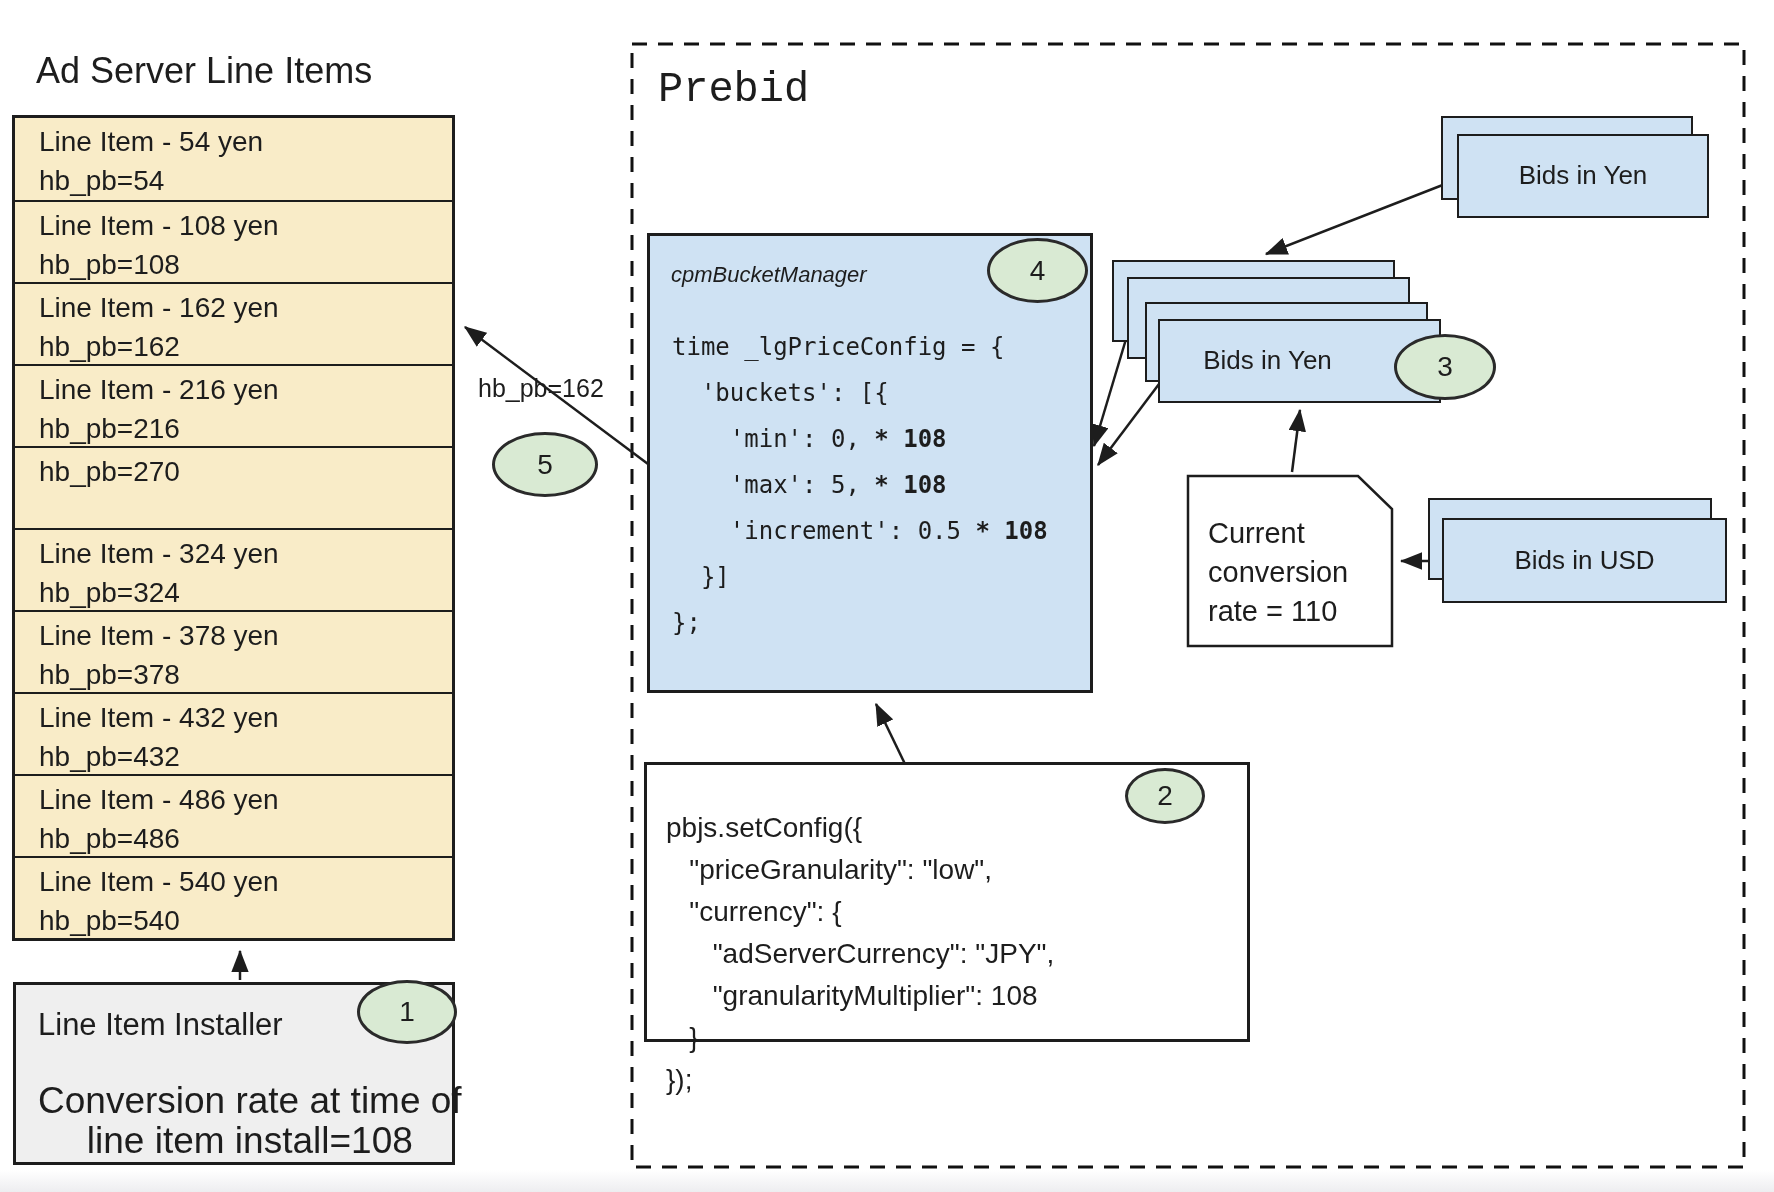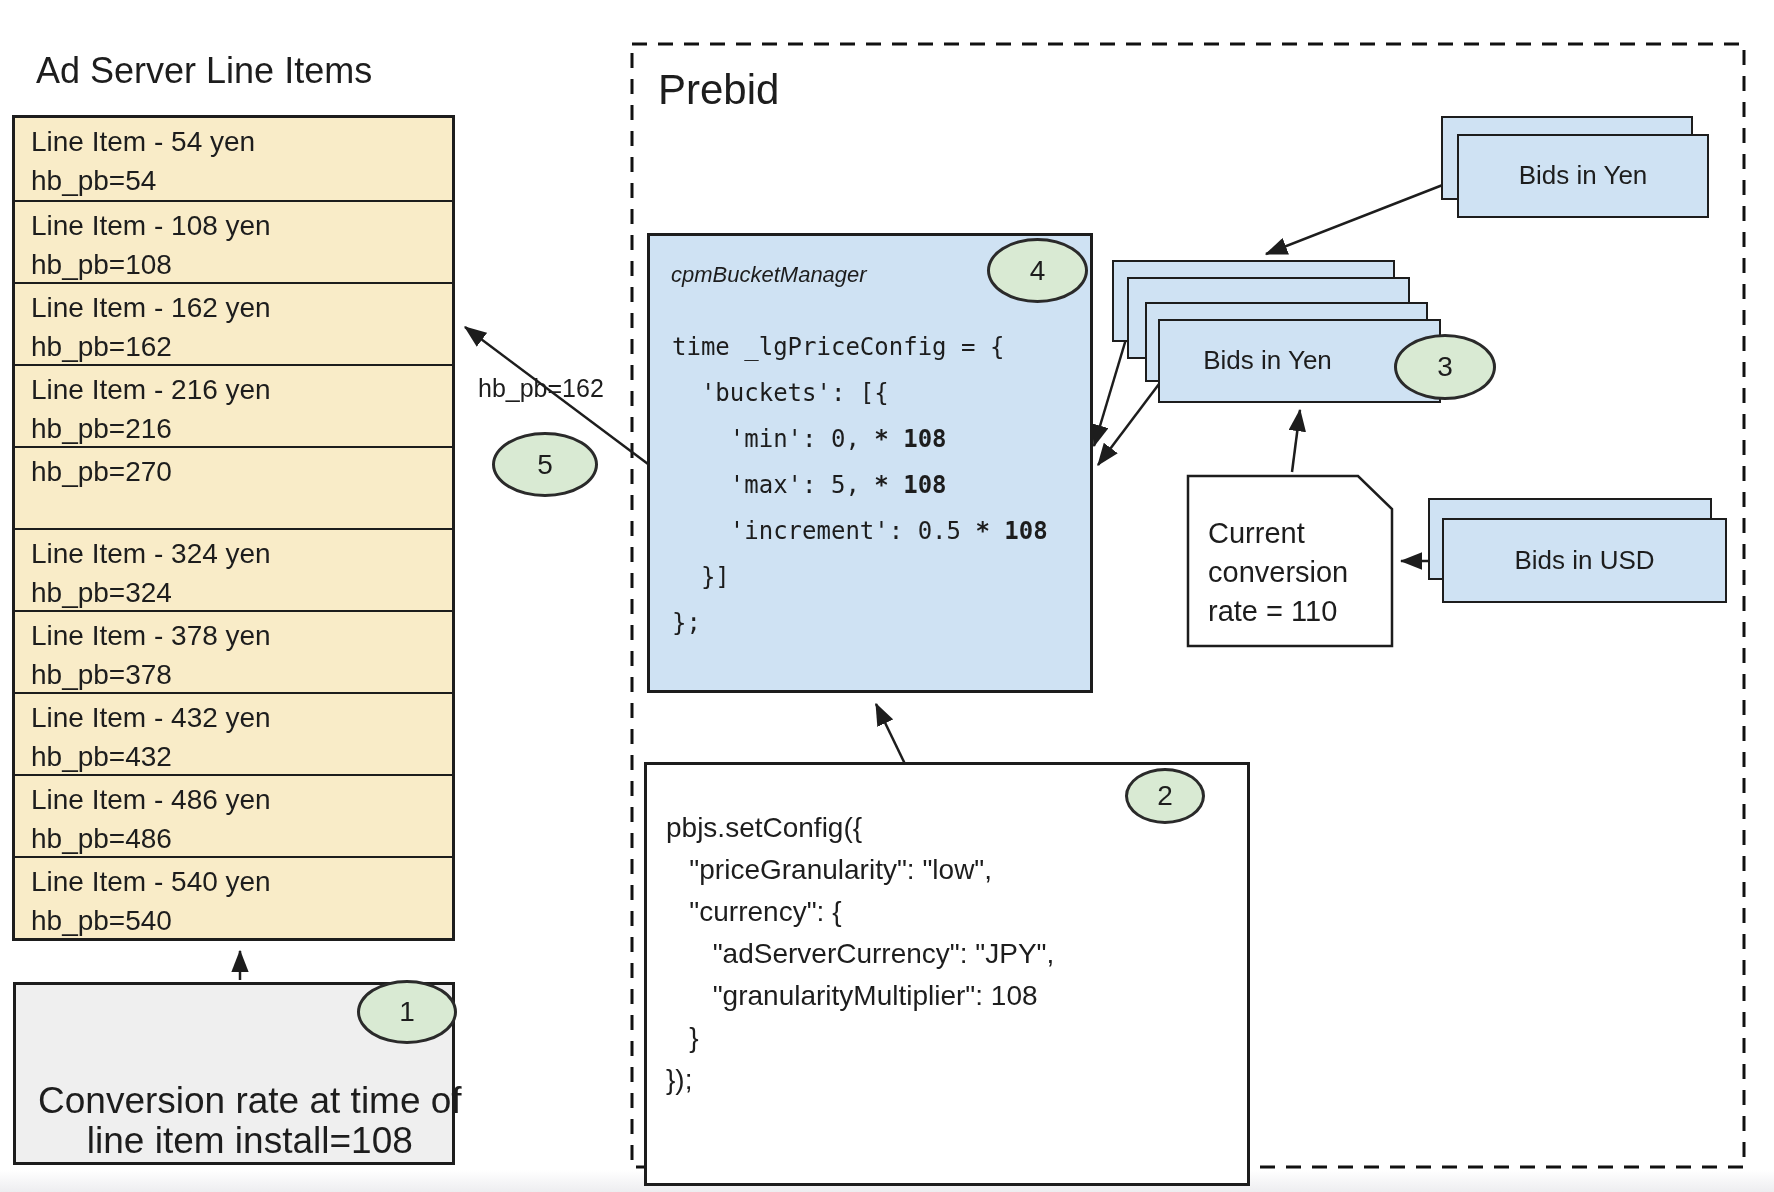--- a/index.html
+++ b/index.html
@@ -6,35 +6,35 @@
   .stage{
     position:relative;width:1774px;height:1192px;background:#ffffff;overflow:hidden;
     font-family:"Liberation Sans",sans-serif;color:#1d1d1d;
     --yellow:#f9ecc8;--blue:#cfe2f3;--green:#d9ead3;--gray:#efefef;--ink:#1d1d1d;
   }
   .abs{position:absolute;}
   svg.layer{position:absolute;left:0;top:0;z-index:1;}
   
   .adserver-title{left:36px;top:50px;font-size:36px;z-index:2;}
   .li-table{left:12px;top:115px;width:443px;border:3px solid var(--ink);background:var(--yellow);z-index:2;box-sizing:border-box;}
-  .li-row{height:82px;box-sizing:border-box;border-top:2px solid var(--ink);padding:4px 0 0 16px;}
+  .li-row{height:82px;box-sizing:border-box;border-top:2px solid var(--ink);padding:4px 0 0 24px;}
   .li-row:first-child{border-top:none;}
   .li-row div{font-size:28px;line-height:39px;white-space:nowrap;}
   .installer{left:13px;top:982px;width:442px;height:183px;background:var(--gray);border:3px solid var(--ink);box-sizing:border-box;z-index:2;}
   .installer-title{position:absolute;left:22px;top:22px;font-size:31px;}
   .installer-note{position:absolute;left:22px;top:96px;font-size:37px;line-height:40px;white-space:nowrap;text-align:center;}
   
-  .prebid-title{left:658px;top:66px;font-size:42px;z-index:2;}
+  .prebid-title{left:658px;top:66px;font-size:42px;z-index:2;font-family:Liberation Mono, monospace;}
   
   .bucket-box{left:647px;top:233px;width:446px;height:460px;background:var(--blue);border:3px solid var(--ink);box-sizing:border-box;z-index:2;}
   .bucket-title{position:absolute;left:21px;top:26px;font-size:22px;font-style:italic;}
   .bucket-code{position:absolute;left:22px;top:88px;font-family:"DejaVu Sans Mono",monospace;font-size:24px;line-height:46px;white-space:pre;}
   .bucket-code b{font-weight:bold;}
   
-  .setconfig-box{left:644px;top:762px;width:606px;height:424px;background:#ffffff;border:3px solid var(--ink);box-sizing:border-box;z-index:2;}
+  .setconfig-box{left:644px;top:762px;width:606px;height:280px;background:#ffffff;border:3px solid var(--ink);box-sizing:border-box;z-index:2;}
   .setconfig-code{position:absolute;left:19px;top:42px;font-size:28px;line-height:42px;white-space:pre;}
   
   .card{position:absolute;background:var(--blue);border:2.5px solid var(--ink);box-sizing:border-box;z-index:2;}
   .card .lbl{display:block;width:100%;text-align:center;font-size:26px;white-space:nowrap;}
   .yen-top-back{left:1441px;top:116px;width:252px;height:84px;}
   .yen-top-front{left:1457px;top:134px;width:252px;height:84px;line-height:79px;}
   .stack-c1{left:1112px;top:260px;width:283px;height:82px;}
   .stack-c2{left:1127px;top:277px;width:283px;height:82px;}
   .stack-c3{left:1145px;top:302px;width:283px;height:80px;}
   .stack-c4{left:1158px;top:319px;width:283px;height:84px;line-height:79px;}
@@ -122,20 +122,21 @@
         <div>Line Item - 486 yen</div>
         <div>hb_pb=486</div>
       </div>
       <div class="li-row">
         <div>Line Item - 540 yen</div>
         <div>hb_pb=540</div>
       </div>
     </div>
 
   <div class="abs installer">
+    <div class="installer-title">Line Item Installer</div>
     <div class="installer-note" id="installerNote">
         <div>Conversion rate at time of</div>
         <div>line item install=108</div>
       </div>
   </div>
   <div class="badge badge-1">1</div>
 
   <div class="abs prebid-title">Prebid</div>
 
   <div class="abs bucket-box">

